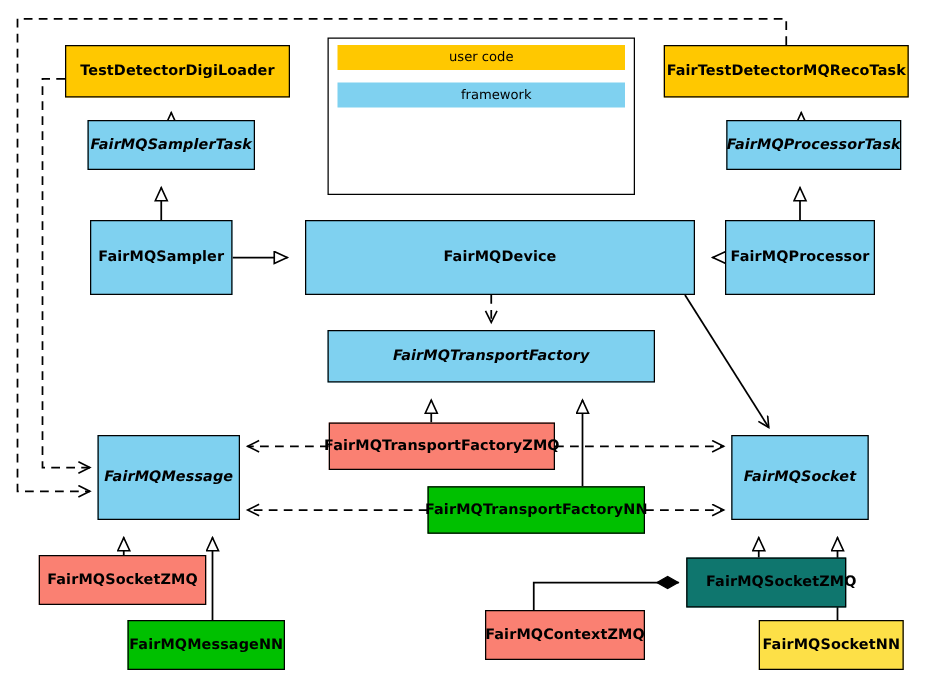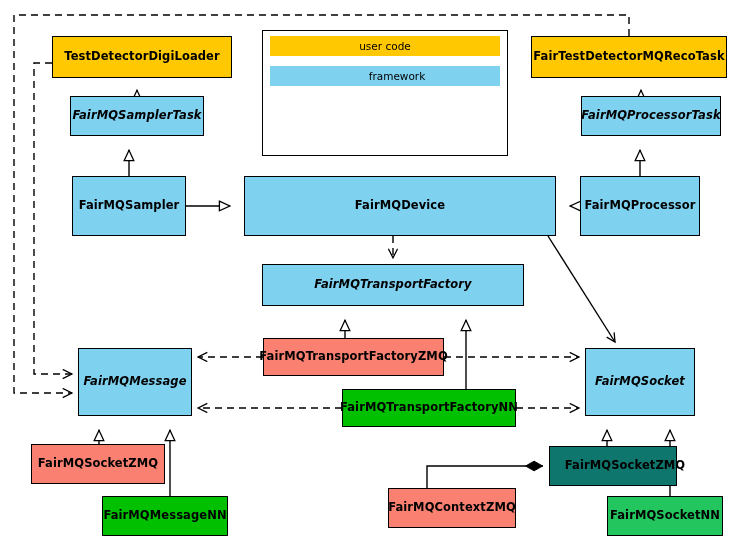--- a/index.html
+++ b/index.html
@@ -132,20 +132,20 @@
       </div>
       <div class="node" style="left: 31px; top: 444px; width: 134px; height: 40px; background: rgb(250, 128, 114);">
         <span>FairMQSocketZMQ</span>
       </div>
       <div class="node" style="left: 102px; top: 496px; width: 126px; height: 40px; background: rgb(0, 192, 0);">
         <span>FairMQMessageNN</span>
       </div>
       <div class="node" style="left: 549px; top: 446px; width: 128px; height: 40px; background: #0f766e; padding-left: 24px;">
         <span>FairMQSocketZMQ</span>
       </div>
-      <div class="node" style="left: 607px; top: 496px; width: 116px; height: 40px; background: #22c55e;">
+      <div class="node" style="left: 607px; top: 496px; width: 116px; height: 40px; background: #fde047;">
         <span>FairMQSocketNN</span>
       </div>
       <div class="node" style="left: 388px; top: 488px; width: 128px; height: 40px; background: rgb(250, 128, 114);">
         <span>FairMQContextZMQ</span>
       </div>
     </div>
 </div>
 
 </body></html>

